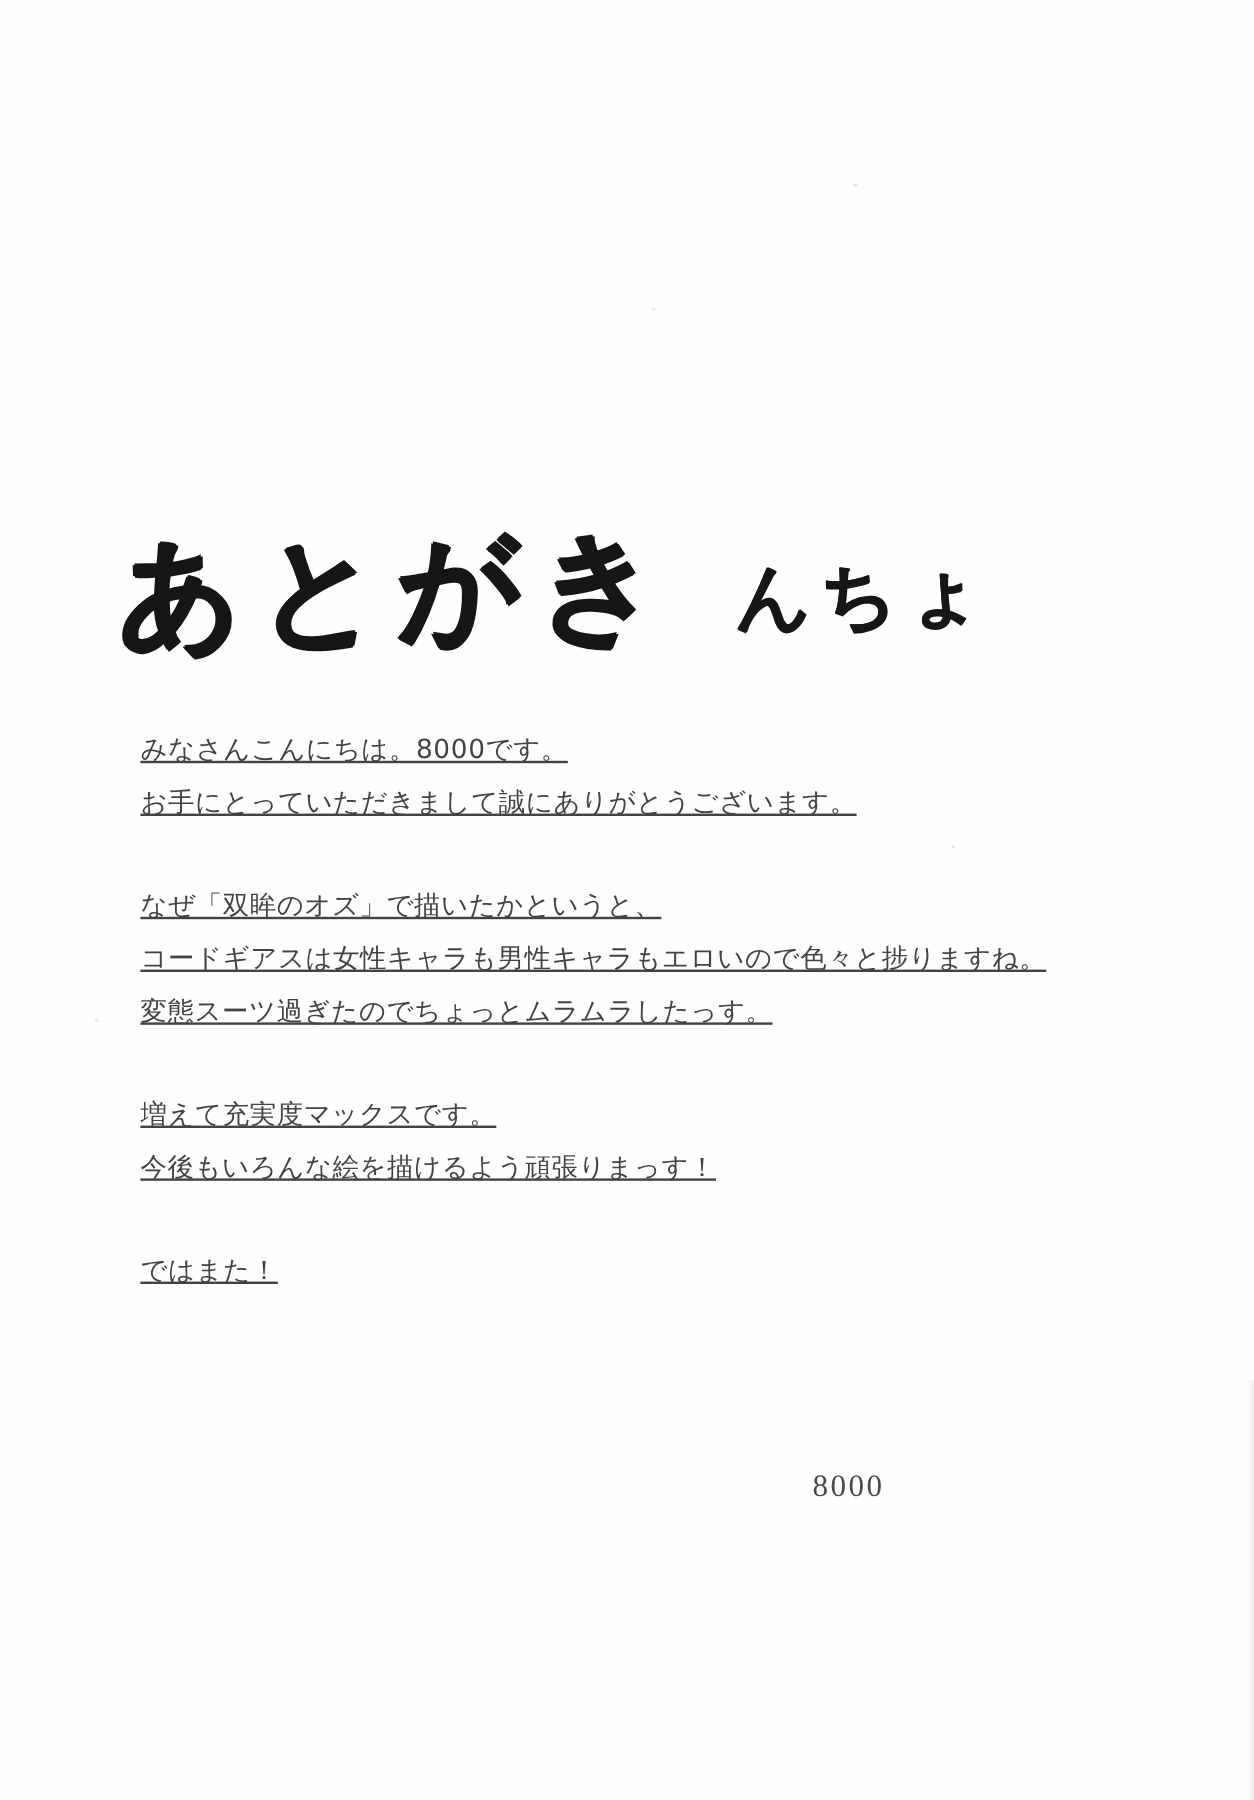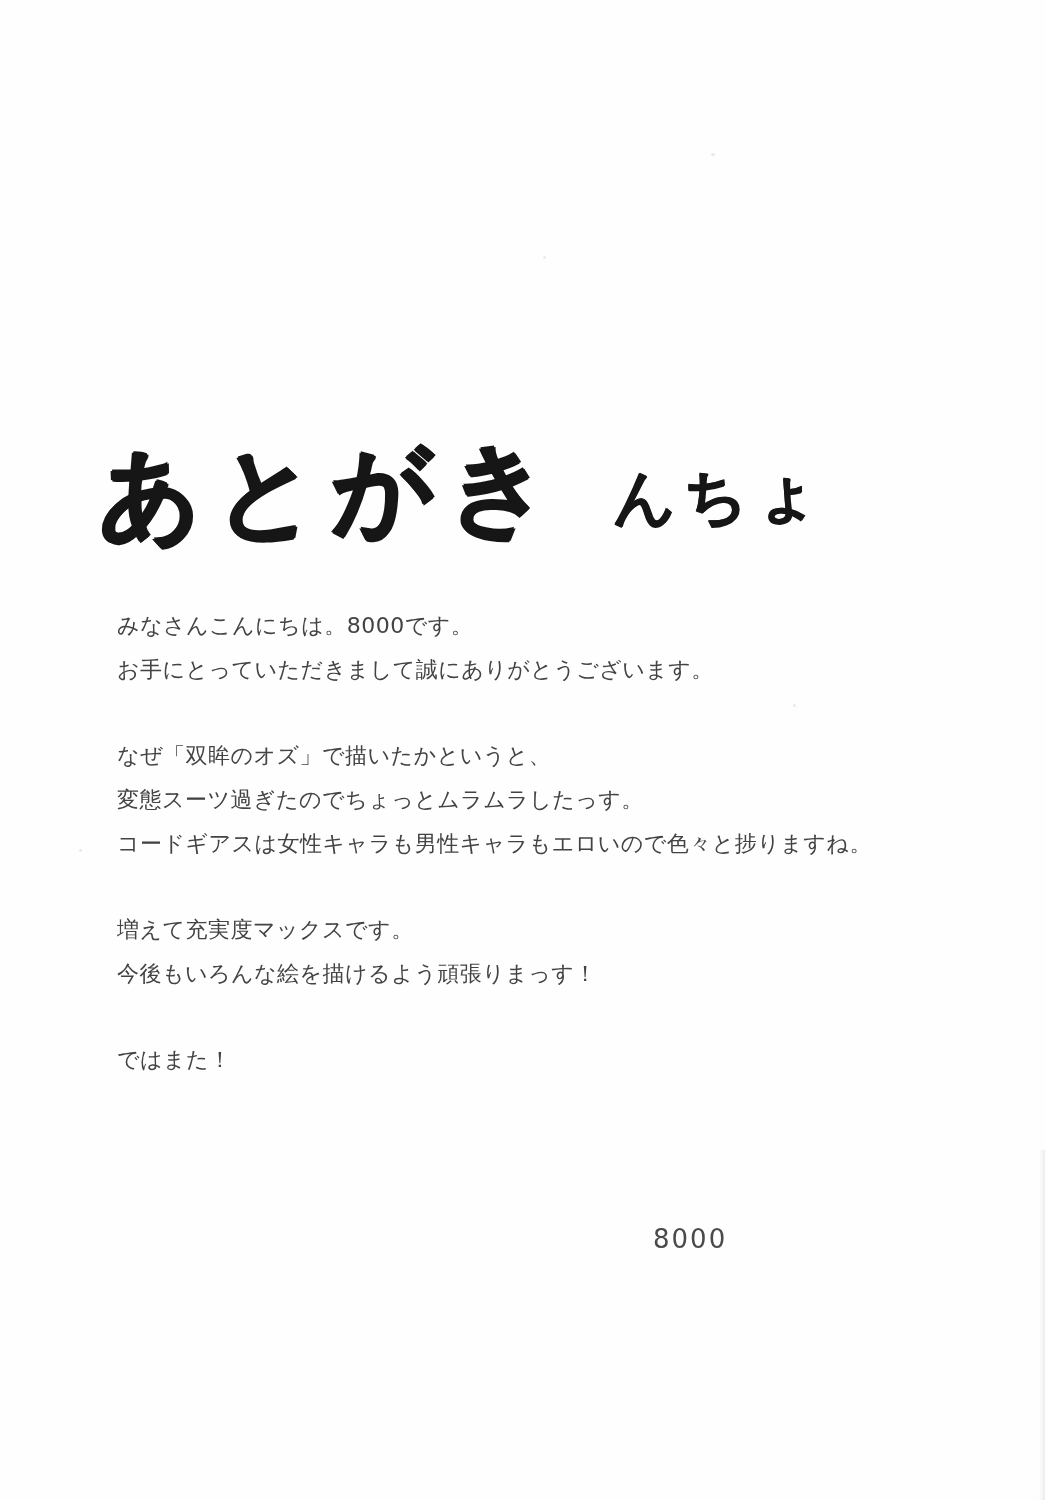--- a/index.html
+++ b/index.html
@@ -57,52 +57,53 @@
   .body-text {
     position: absolute;
     left: 117px;
     top: 604px;
     width: 830px;
     color: #434343;
     font-size: 22px;
     line-height: 44px;
     letter-spacing: 0.5px;
   }
-  .paragraph { margin: 0 0 42px 0; }
+  .paragraph { margin: 0 0 42px 0; text-decoration: underline; }
   .paragraph:last-child { margin-bottom: 0; }
   .text-line { white-space: nowrap; }
   .signature {
     position: absolute;
-    left: 653px;
+    left: 677px;
     top: 1224px;
     color: #4a4a4a;
     font-size: 26px;
     letter-spacing: 2px;
+    font-family: Liberation Serif, serif;
   }
 </style>
 </head>
 <body>
 
 <div class="page">
 
   <div class="heading">
     <span class="heading-main">あとがき</span><span class="heading-suffix">んちょ</span>
   </div>
 
   <div class="body-text">
 
     <div class="paragraph">
       <div class="text-line">みなさんこんにちは。8000です。</div>
       <div class="text-line">お手にとっていただきまして誠にありがとうございます。</div>
     </div>
 
     <div class="paragraph">
       <div class="text-line">なぜ「双眸のオズ」で描いたかというと、</div>
+      <div class="text-line">コードギアスは女性キャラも男性キャラもエロいので色々と捗りますね。</div>
       <div class="text-line">変態スーツ過ぎたのでちょっとムラムラしたっす。</div>
-      <div class="text-line">コードギアスは女性キャラも男性キャラもエロいので色々と捗りますね。</div>
     </div>
 
     <div class="paragraph">
       <div class="text-line">増えて充実度マックスです。</div>
       <div class="text-line">今後もいろんな絵を描けるよう頑張りまっす！</div>
     </div>
 
     <div class="paragraph">
       <div class="text-line">ではまた！</div>
     </div>

